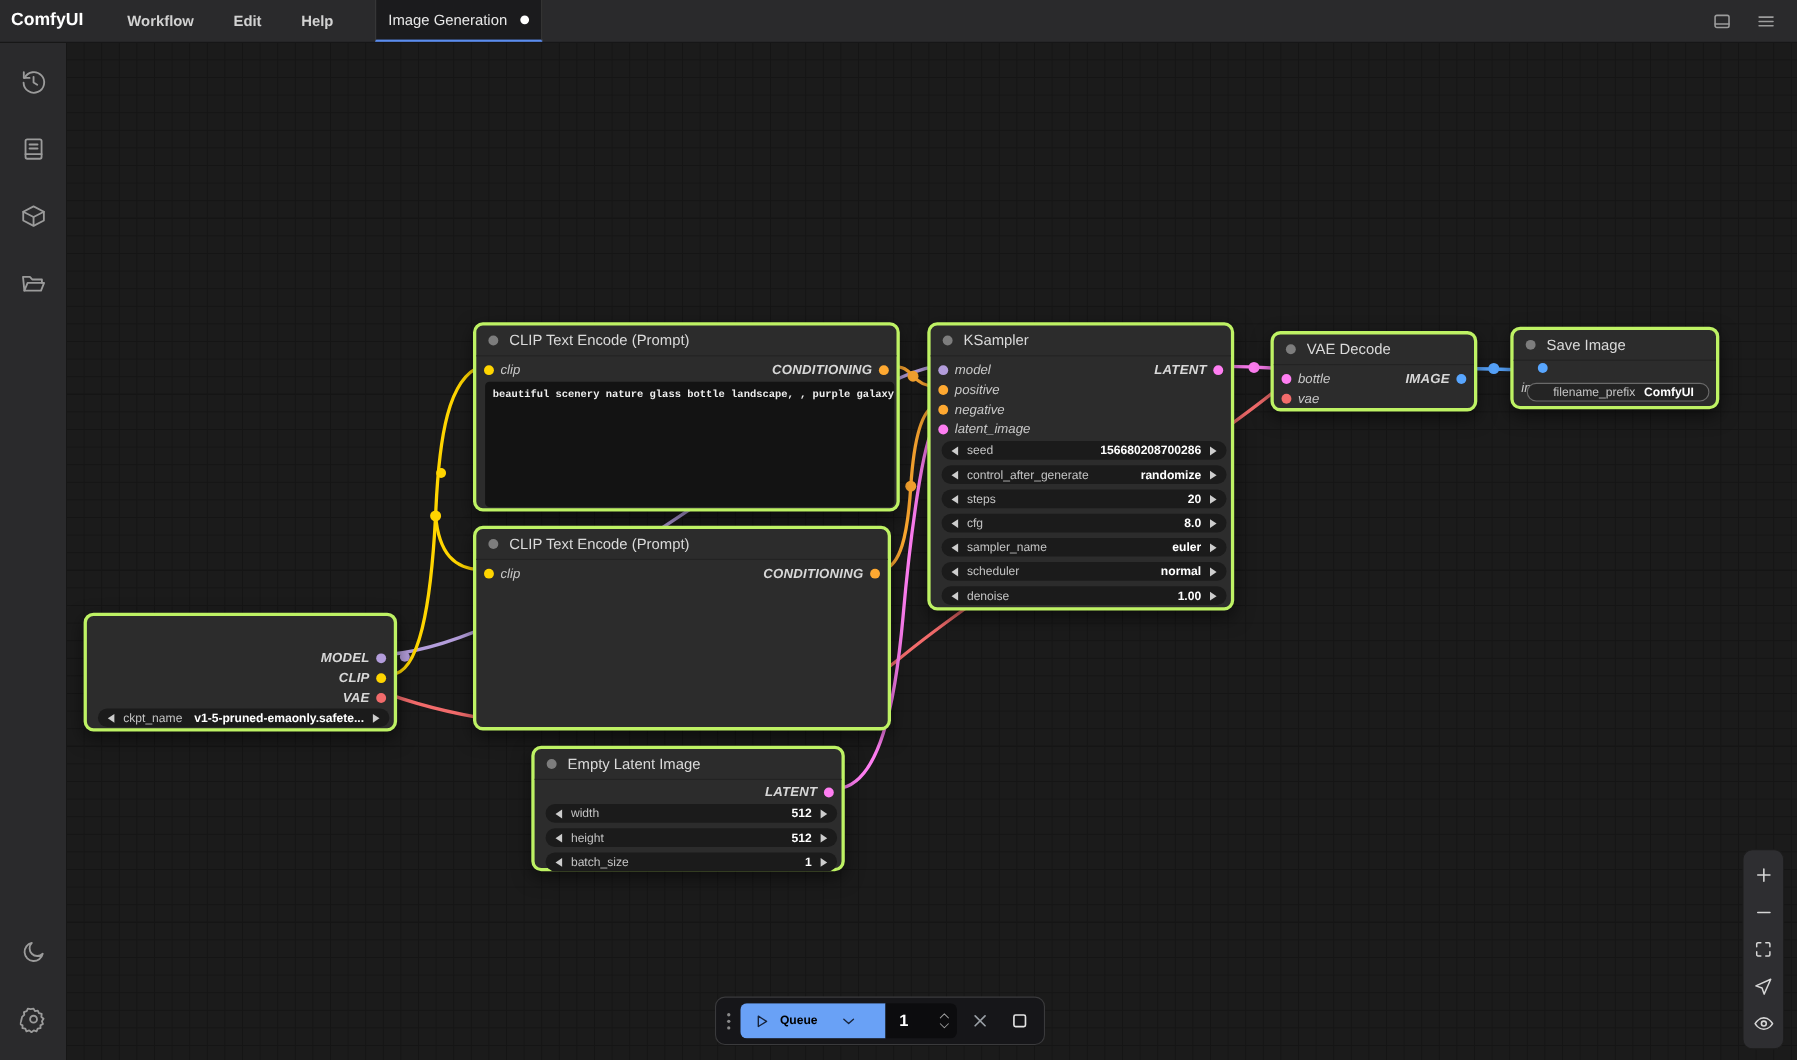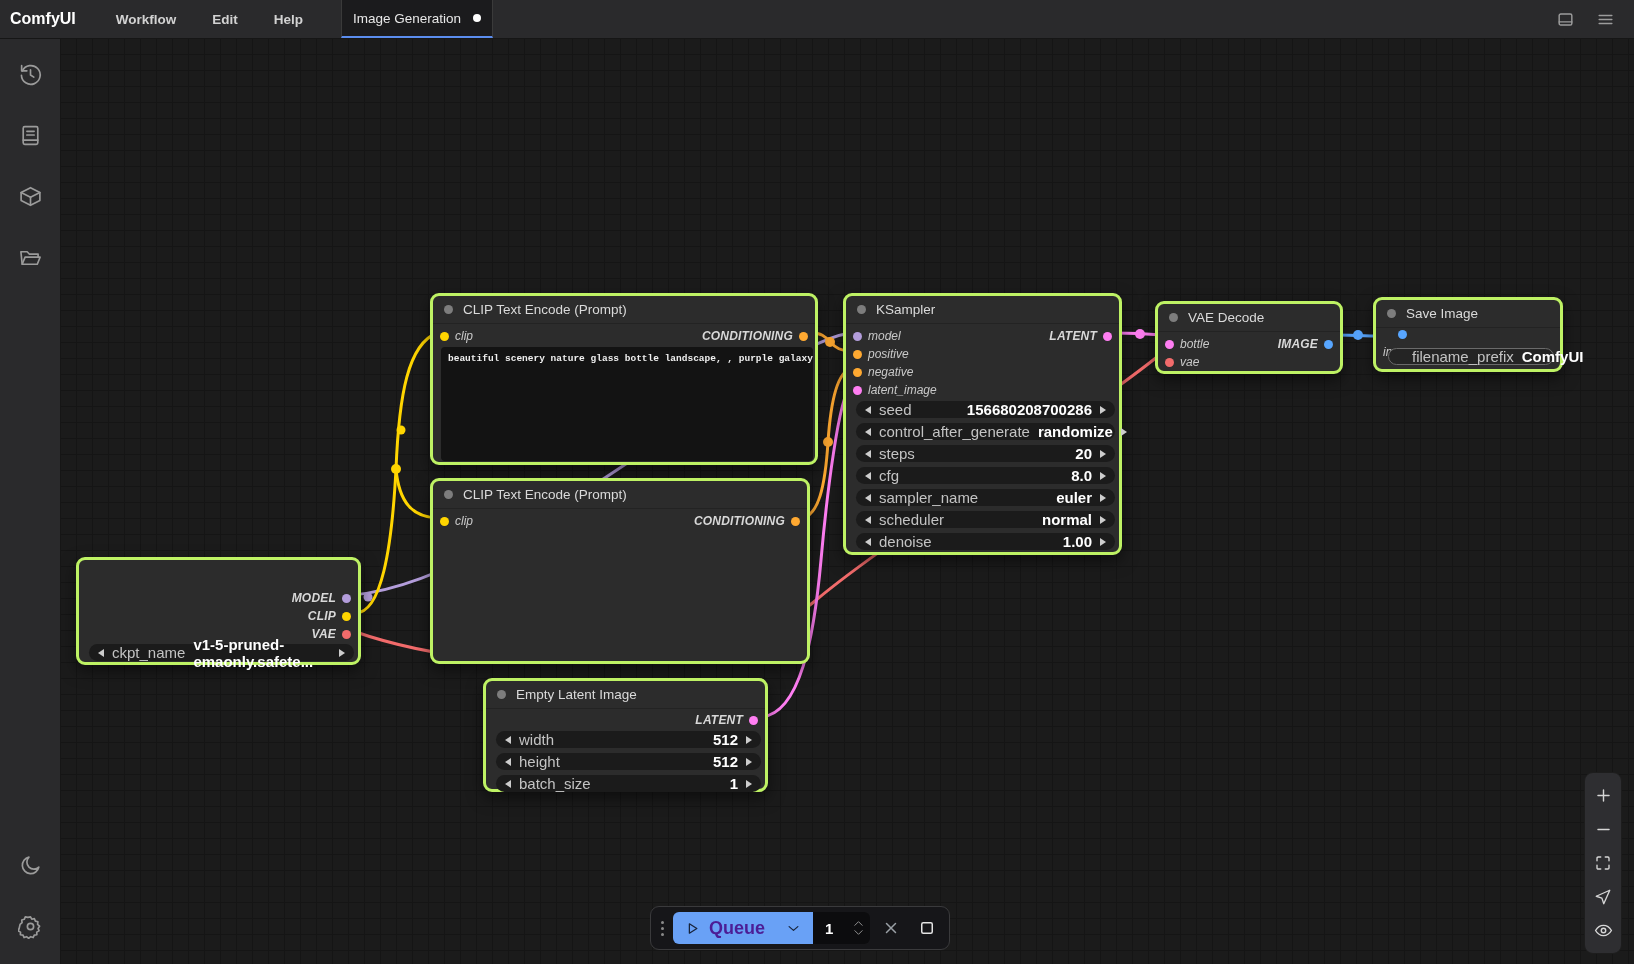--- a/index.html
+++ b/index.html
@@ -41,40 +41,40 @@
   .node-title{position:absolute;left:0;top:0;right:0;height:27px;display:flex;align-items:center;
     gap:10px;padding-left:11px;color:#dadada;font-size:13.5px;border-bottom:1px solid #232323;}
   .tdot{width:9px;height:9px;border-radius:50%;background:#7d7d7d;flex:0 0 auto;}
   .port{position:absolute;height:18px;display:flex;align-items:center;gap:6px;font-size:12px;font-style:italic;}
   .port.in{left:7px;color:#c9c9c9;}
   .port.out{right:7px;color:#d8d8d8;font-weight:700;letter-spacing:.2px;}
   .pdot{width:9px;height:9px;border-radius:50%;flex:0 0 auto;}
   .c-model{background:#b39ddb;} .c-clip{background:#ffd500;} .c-vae{background:#f26b6b;}
   .c-cond{background:#ffa931;} .c-latent{background:#ff7ef2;} .c-image{background:#58a6ff;}
   .widget{position:absolute;height:17px;display:flex;align-items:center;background:#1b1b1b;
-    border-radius:10px;padding:0 9px;font-size:15px;box-sizing:border-box;}
+    border-radius:10px;padding:0 9px;font-size:11px;box-sizing:border-box;}
   .warr{width:0;height:0;border-top:4px solid transparent;border-bottom:4px solid transparent;flex:0 0 auto;}
   .warr.left{border-right:6px solid #cdcdcd;}
   .warr.right{border-left:6px solid #cdcdcd;}
   .wlabel{color:#c3c3c3;margin:0 8px;}
   .wvalue{margin-left:auto;margin-right:8px;color:#ffffff;font-weight:700;}
   .widget.plain{background:#242424;border:1px solid #6a6a6a;}
   .widget.plain .wlabel{margin-left:14px;}
   .ta{position:absolute;background:#131313;border-radius:4px;color:#efefef;
     font:700 9.5px "Liberation Mono",monospace;padding:6px 7px;white-space:nowrap;overflow:hidden;box-sizing:border-box;}
   
   .queue-bar{position:absolute;left:650px;top:906px;width:300px;height:44px;background:#161619;
     border:1px solid #3a3a3c;border-radius:9px;display:flex;align-items:center;padding:0 8px;gap:7px;
     box-sizing:border-box;z-index:11;}
   .drag-handle{display:flex;flex-direction:column;gap:3px;padding:0 2px;}
   .drag-handle i{width:3px;height:3px;border-radius:50%;background:#8a8a8a;}
   .queue-split{display:flex;height:32px;border-radius:6px;overflow:hidden;}
   .queue-btn{background:#69a1f6;display:flex;align-items:center;gap:9px;padding:0 12px;width:116px;}
   .queue-btn svg{stroke:#17233a;fill:none;stroke-width:2;stroke-linecap:round;stroke-linejoin:round;}
-  .queue-label{color:#4c1d95;font-size:18px;font-weight:600;margin-right:12px;}
+  .queue-label{color:#000000;font-size:11px;font-weight:600;margin-right:12px;}
   .batch-box{background:#0c0c0e;display:flex;align-items:center;width:50px;justify-content:space-between;padding:0 6px 0 12px;}
   .batch-count{color:#ffffff;font-size:15px;font-weight:700;}
   .stepper{display:flex;flex-direction:column;gap:2px;}
   .stepper svg{stroke:#9b9b9b;fill:none;stroke-width:2;stroke-linecap:round;stroke-linejoin:round;}
   .qicon{width:30px;height:30px;display:flex;align-items:center;justify-content:center;}
   .qicon svg{stroke:#9aa0a6;fill:none;stroke-width:2;stroke-linecap:round;stroke-linejoin:round;}
   .qicon.stop svg{stroke:#e4e4e4;}
   
   .canvas-controls{position:absolute;left:1584px;top:772px;width:38px;height:182px;background:#2e2e31;
     border:1px solid #1d1d1d;border-radius:9px;display:flex;flex-direction:column;align-items:center;

